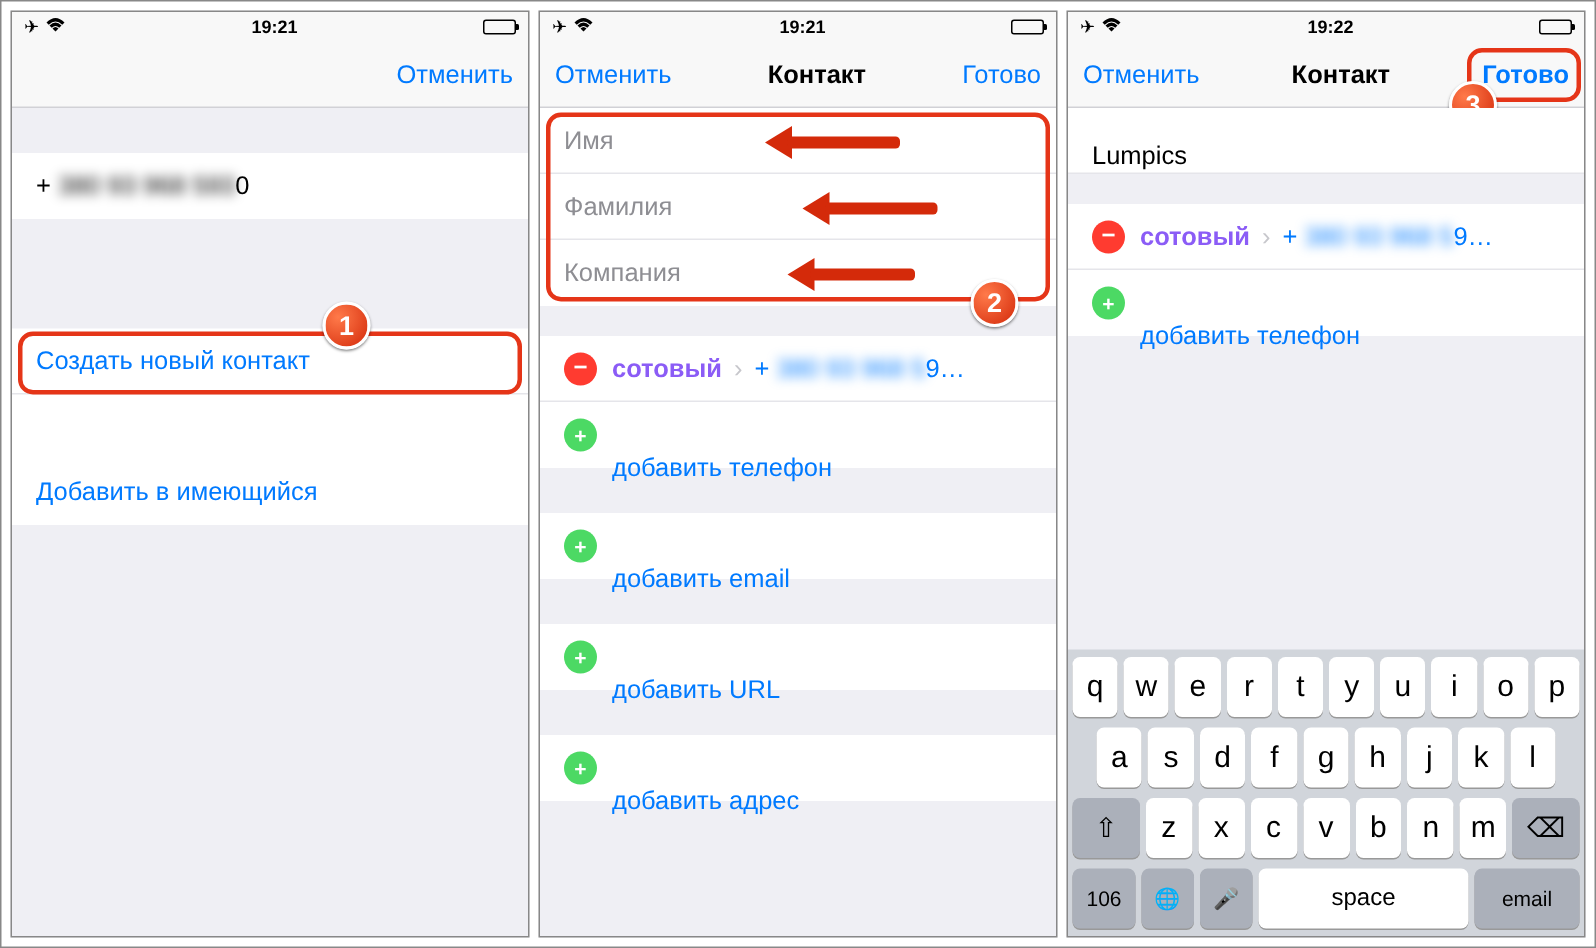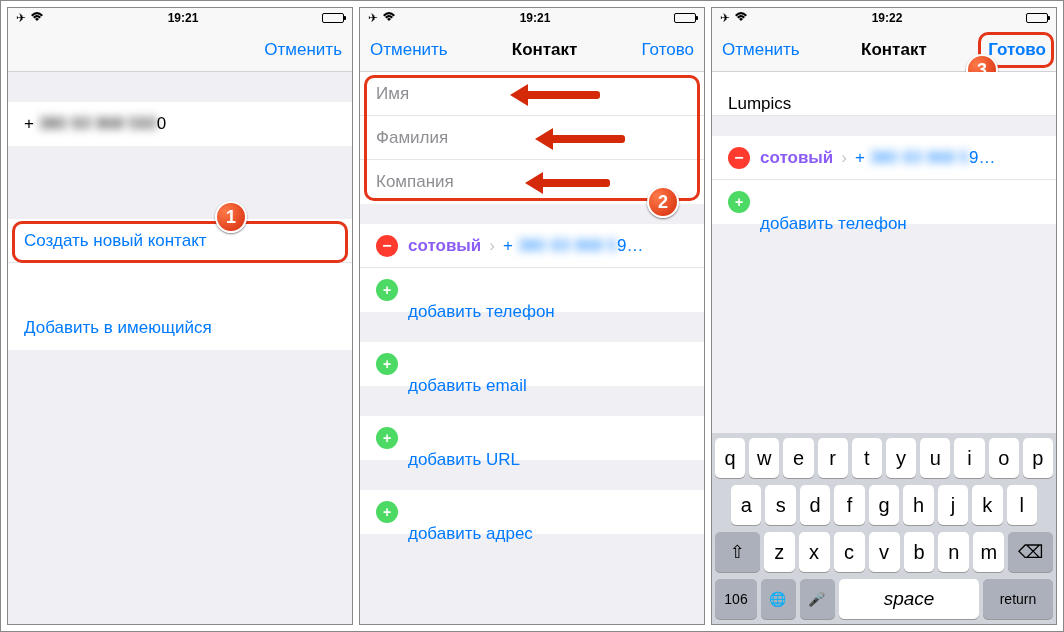--- a/index.html
+++ b/index.html
@@ -28,21 +28,21 @@
 .blur { filter: blur(4px); }
 .redbox { position: absolute; border: 3px solid #e53518; border-radius: 10px; pointer-events: none; }
 .badge { position: absolute; width: 32px; height: 32px; border-radius: 50%; background: radial-gradient(circle at 30% 30%, #ff7a4a, #d42a0a); color: #fff; display: flex; align-items: center; justify-content: center; font-weight: 700; font-size: 18px; border: 2px solid #fff; box-shadow: 0 1px 2px rgba(0,0,0,.5); }
 .arrow { position: absolute; pointer-events: none; }
 .arrow .shaft { position: absolute; height: 8px; background: #d42a0a; border-radius: 3px; }
 .arrow .head { position: absolute; width: 0; height: 0; border-top: 11px solid transparent; border-bottom: 11px solid transparent; border-right: 18px solid #d42a0a; }
 .keyboard { background: #d1d5db; padding: 5px 3px; }
 .krow { display: flex; justify-content: center; gap: 4px; margin-bottom: 7px; }
 .key { background: #fff; border-radius: 5px; height: 40px; display: flex; align-items: center; justify-content: center; font-size: 20px; box-shadow: 0 1px 0 #999; min-width: 28px; flex: 1; }
 .key.gray { background: #abb0ba; font-size: 14px; }
-.key.space { flex: 4; font-size: 19px; font-style: italic; }
+.key.space { flex: 4; font-size: 16px; }
 .key.ret { flex: 2; }
 .battery { display: inline-block; width: 22px; height: 10px; border: 1px solid #000; border-radius: 2px; position: relative; }
 .battery:after { content: ''; position: absolute; right: -3px; top: 2px; width: 2px; height: 4px; background: #000; border-radius: 0 1px 1px 0; }
 .battery .fill { background: #000; height: 100%; width: 90%; border-radius: 1px; }
 </style>
 </head>
 <body>
 
 <div class="canvas">
 
@@ -240,19 +240,19 @@
               <div class="key">n</div>
               <div class="key">m</div>
             </div>
           <div class="key gray" style="flex:1.3;font-size:18px">⌫</div>
         </div>
         <div class="krow" style="margin-bottom:0">
           <div class="key gray" style="flex:1.2">106</div>
           <div class="key gray" style="flex:1">🌐</div>
           <div class="key gray" style="flex:1">🎤</div>
           <div class="key space">space</div>
-          <div class="key gray ret">return</div>
+          <div class="key gray ret">email</div>
         </div>
       </div>
     </div>
   </div>
 
 </div>
 
 </body></html>

